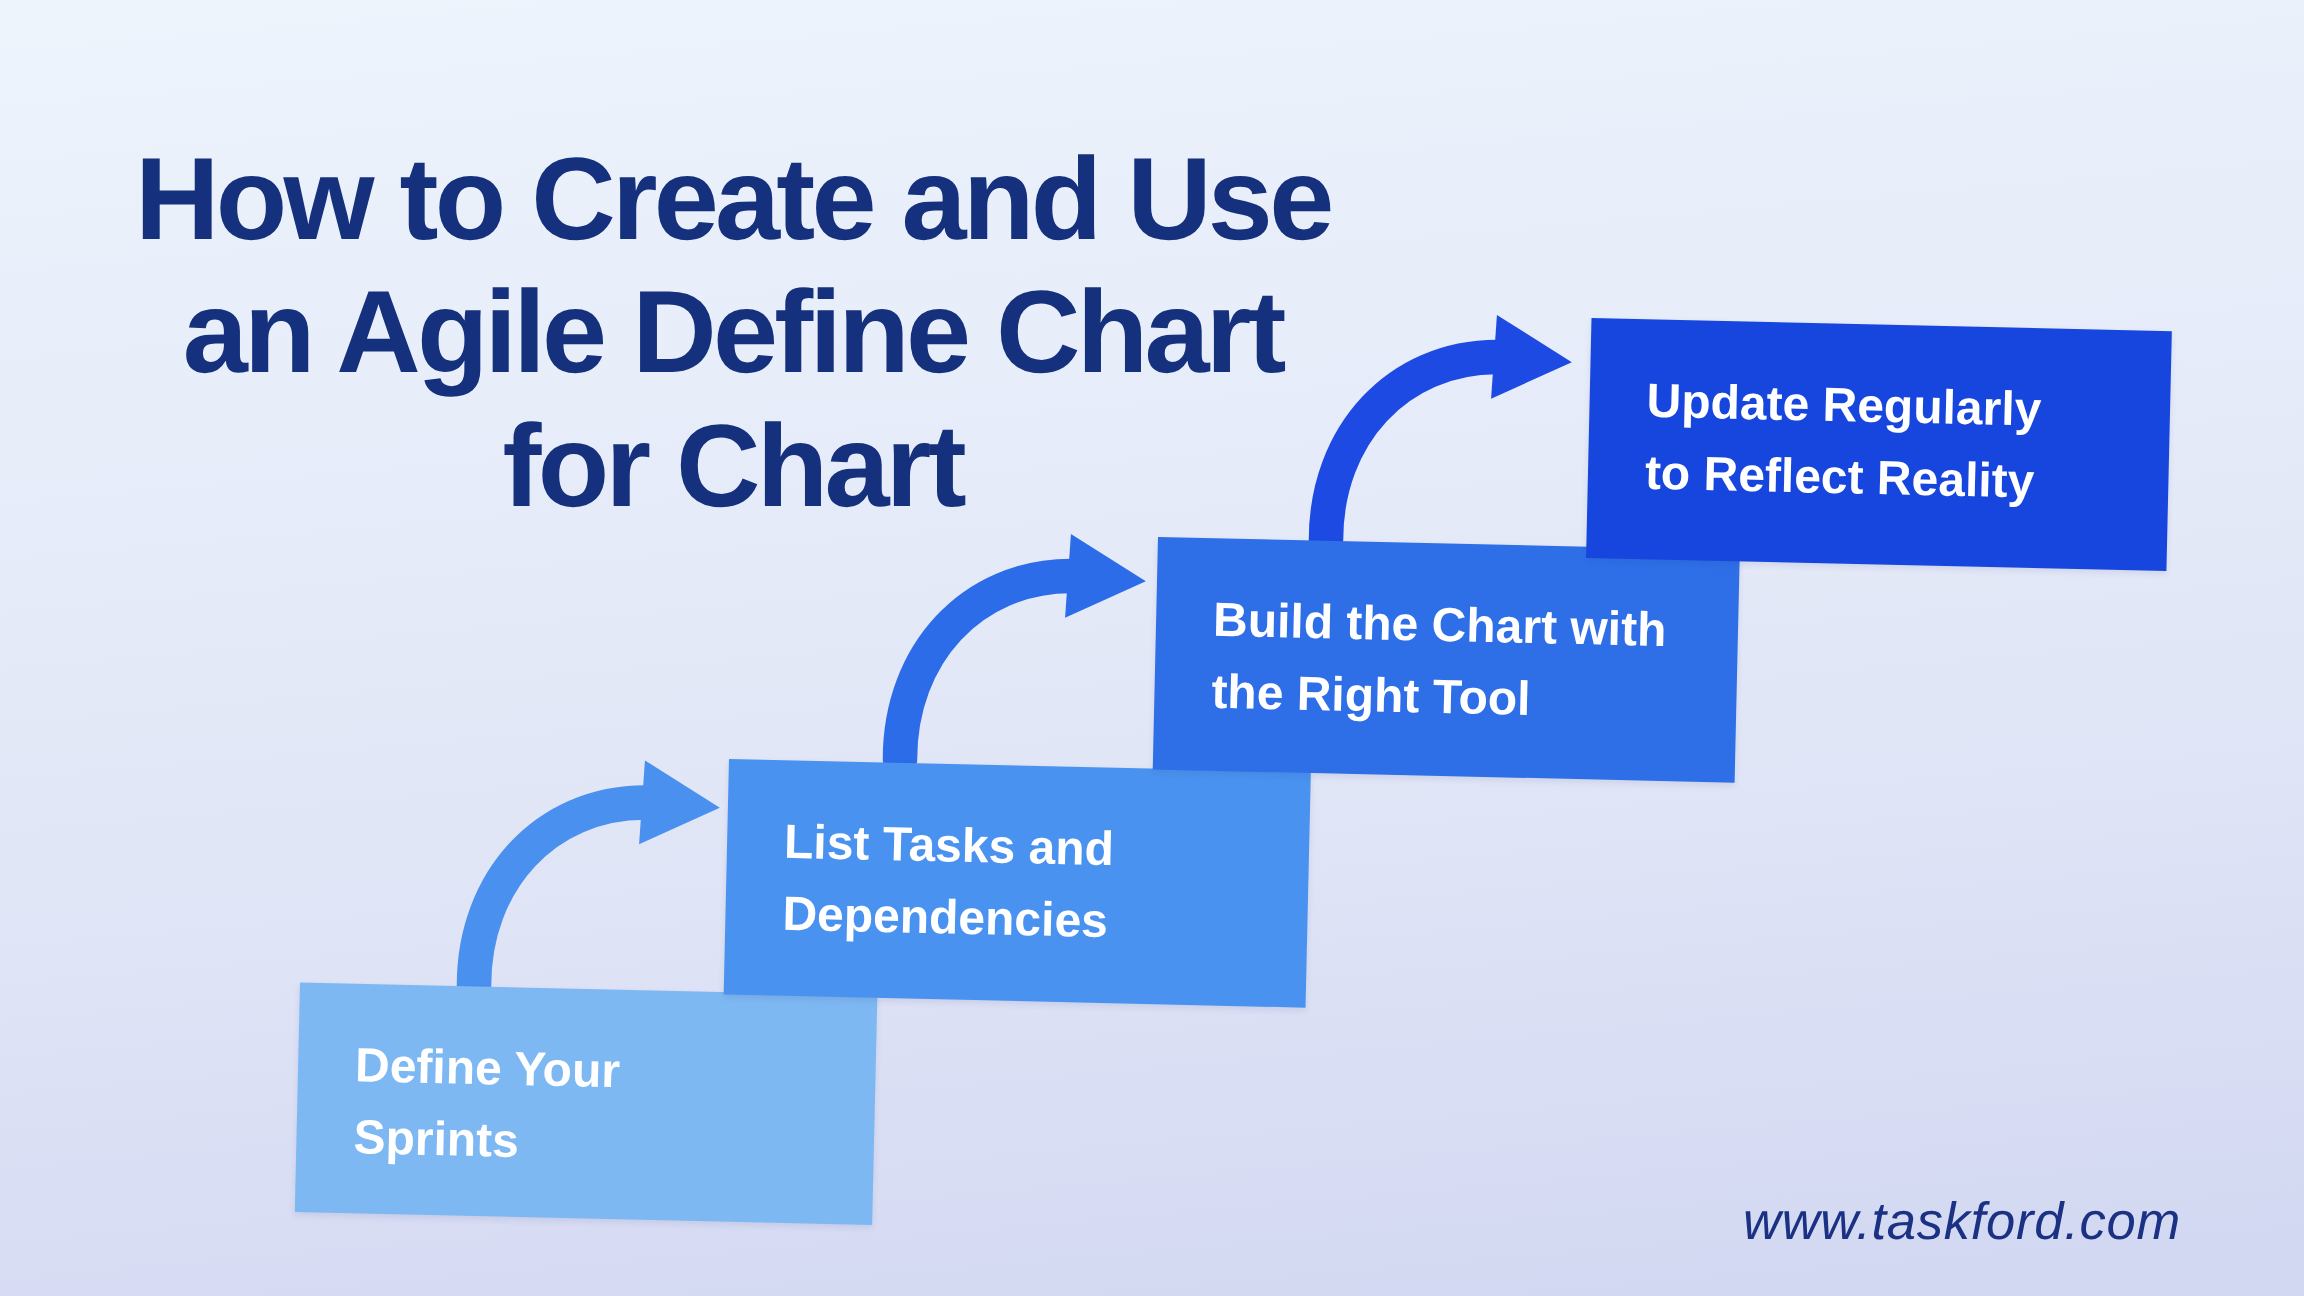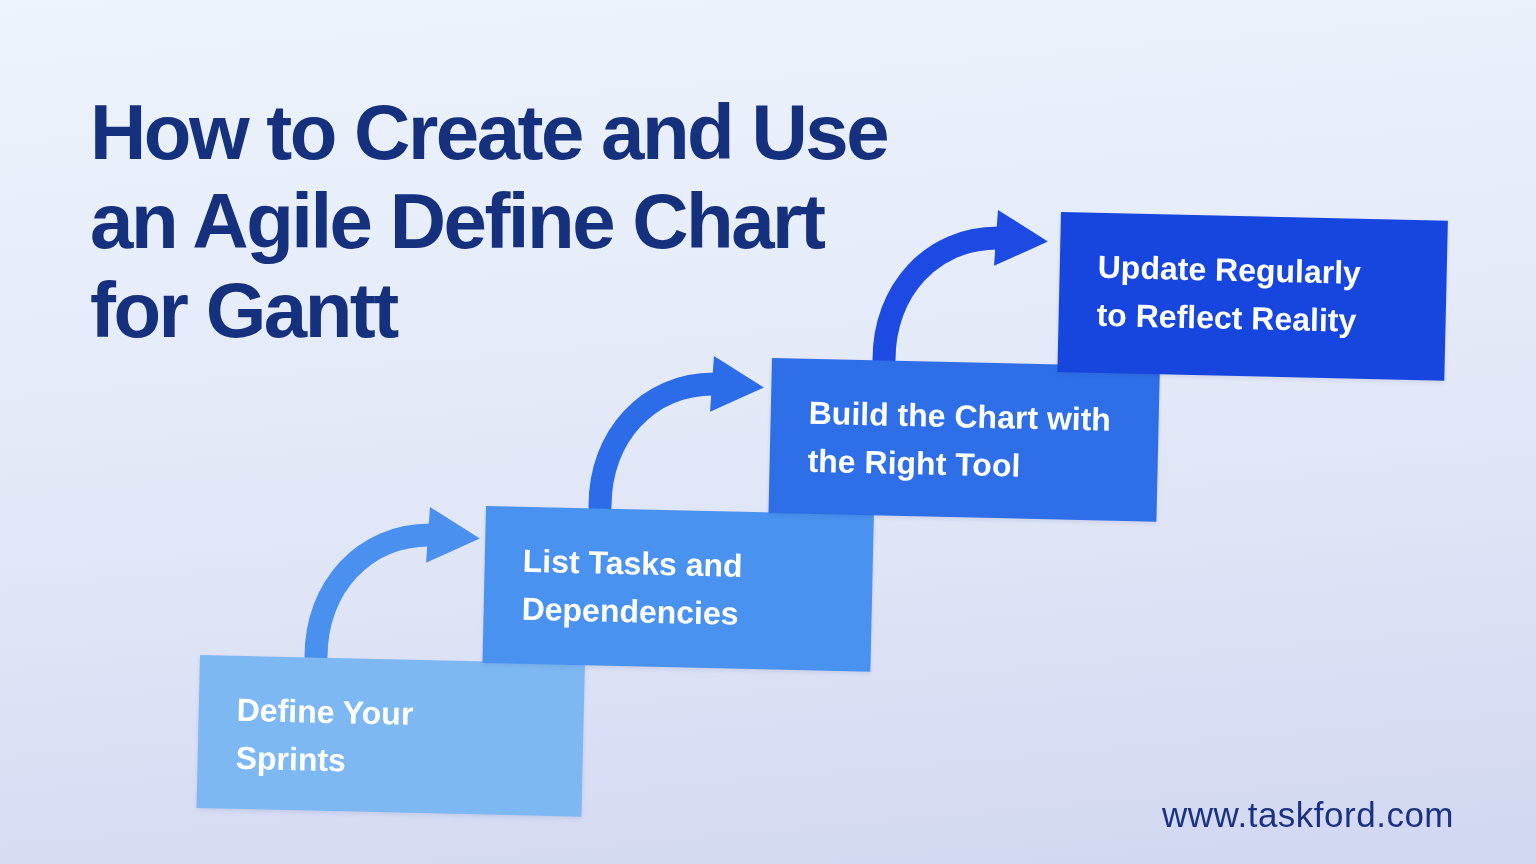--- a/index.html
+++ b/index.html
@@ -49,34 +49,35 @@
   .arrow { position: absolute; z-index: 1; overflow: visible; }
   .arrow-1 { left: 300px; top: 507px; }
   .arrow-2 { left: 584px; top: 356px; }
   .arrow-3 { left: 868px; top: 210px; }
 
   
   .website {
     position: absolute;
     right: 82px;
     top: 795px;
+    font-style: italic;
     font-size: 35px;
     letter-spacing: 0.5px;
     white-space: nowrap;
   }
 </style>
 </head>
 <body>
 
 <div class="canvas">
 
-  <div class="title" style="color: rgb(21, 48, 124);">
+  <div class="title" style="color: rgb(21, 48, 124); text-align: center;">
     <div>How to Create and Use</div>
     <div>an Agile Define Chart</div>
-    <div>for Gantt</div>
+    <div>for Chart</div>
   </div>
 
   <svg class="arrow arrow-1" width="190" height="160" viewBox="0 0 190 160">
     <path d="M 16 150 C 16 80 64 28 130 28" fill="none" stroke-width="23" stroke-linecap="round" style="stroke: rgb(74, 144, 238);"></path>
     <polygon points="128,0 180,28 128,56" transform="rotate(4 130 28)" style="fill: rgb(74, 144, 238);"></polygon>
   </svg>
 
   <svg class="arrow arrow-2" width="190" height="160" viewBox="0 0 190 160">
     <path d="M 16 150 C 16 80 64 28 130 28" fill="none" stroke-width="23" stroke-linecap="round" style="stroke: rgb(44, 108, 232);"></path>
     <polygon points="128,0 180,28 128,56" transform="rotate(4 130 28)" style="fill: rgb(44, 108, 232);"></polygon>

